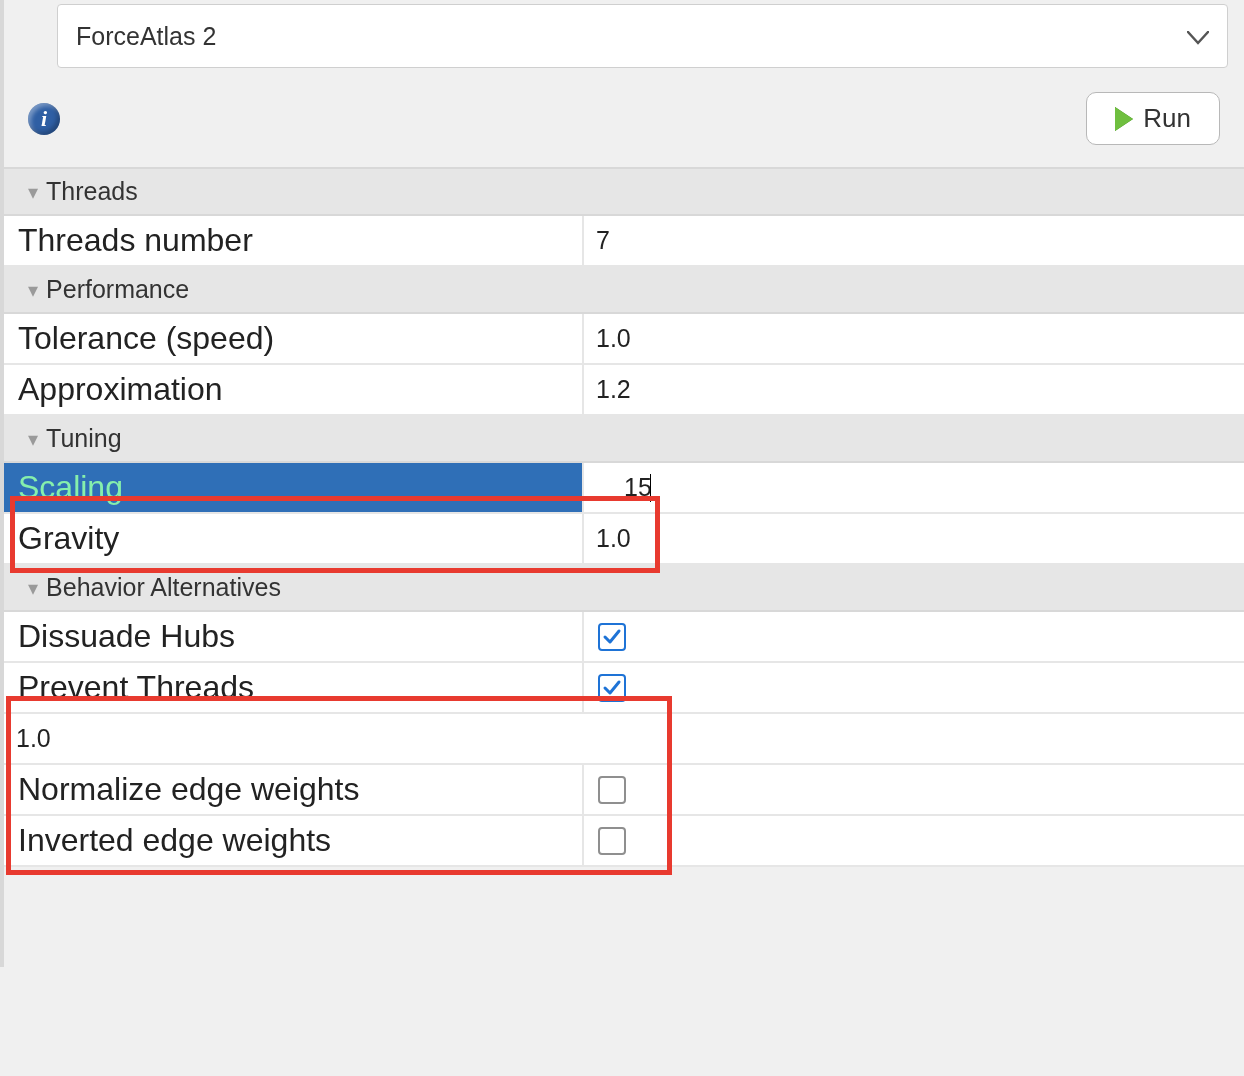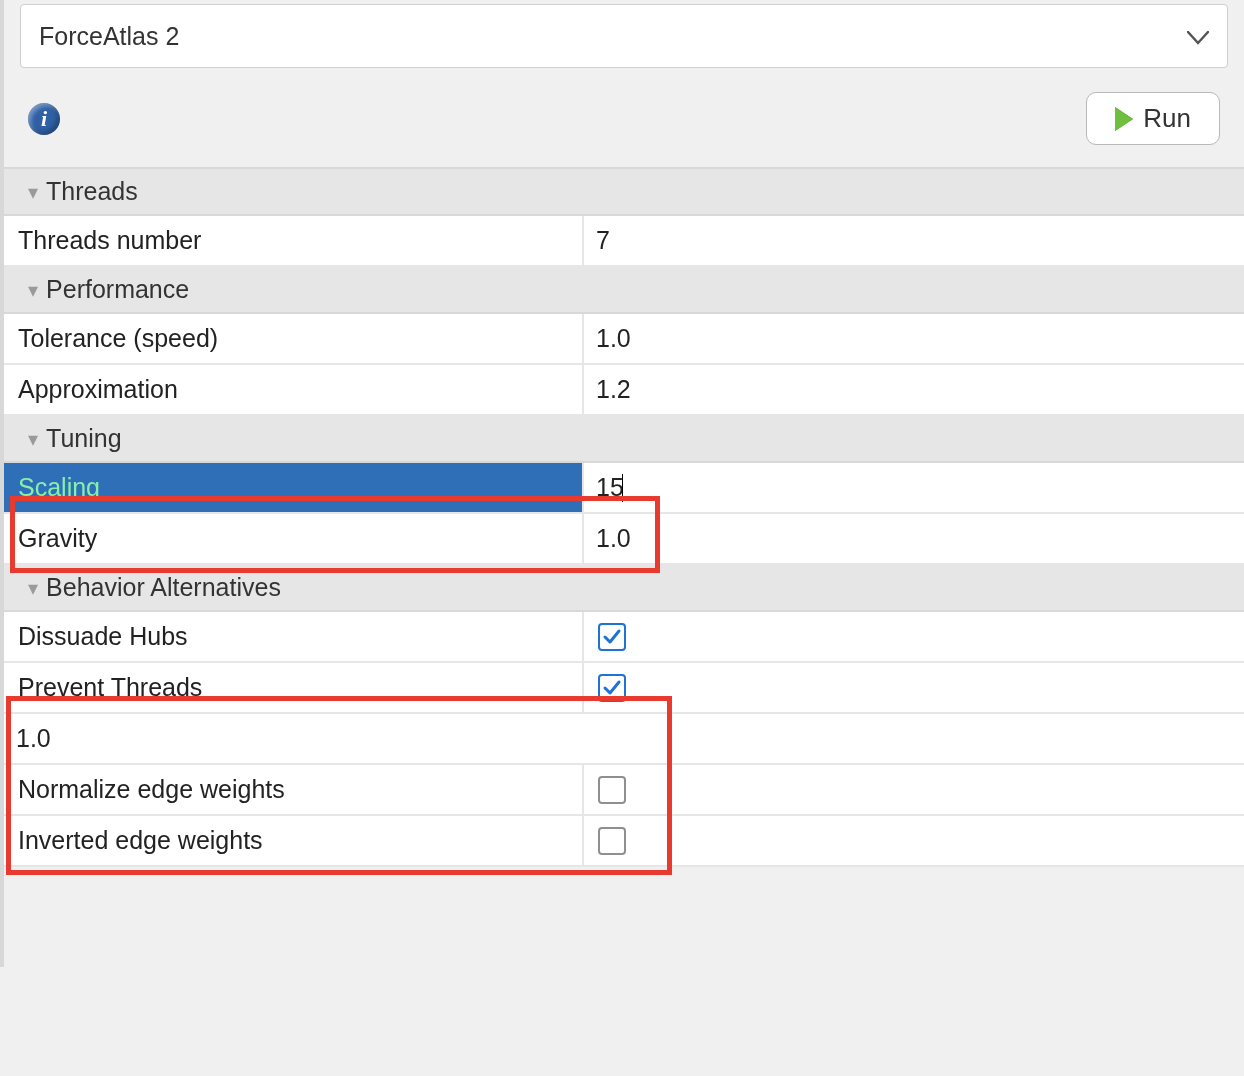--- a/index.html
+++ b/index.html
@@ -12,20 +12,21 @@
     background: #f0f0f0;
     width: 1244px;
   }
   .panel {
     background: #f0f0f0;
     border-left: 4px solid #d8d8d8;
     padding-bottom: 100px;
   }
   .select-wrap {
     padding: 4px 16px 14px 16px;
+    margin-left: 37px;
   }
   .layout-select {
     display: flex;
     align-items: center;
     justify-content: space-between;
     height: 64px;
     background: #ffffff;
     border: 1px solid #cfcfcf;
     border-radius: 4px;
     padding: 0 18px;
@@ -97,36 +98,37 @@
     display: flex;
     background: #ffffff;
     border-bottom: 2px solid #e6e6e6;
     height: 51px;
   }
   .row .label {
     width: 580px;
     padding-left: 14px;
     display: flex;
     align-items: center;
-    font-size: 25px;
+    font-size: 32px;
     border-right: 2px solid #e6e6e6;
   }
   .row .value {
     flex: 1;
     padding-left: 12px;
     display: flex;
     align-items: center;
     font-size: 25px;
   }
   .row.selected .label {
     background: #2f6fb7;
     color: #86efac;
   }
   .row.selected .value {
     background: #ffffff;
+    margin-left: 28px;
   }
   .text-cursor {
     display:inline-block;
     width:1px;
     height:28px;
     background:#000;
     vertical-align:middle;
     margin-left:-2px;
   }
   .cb {

